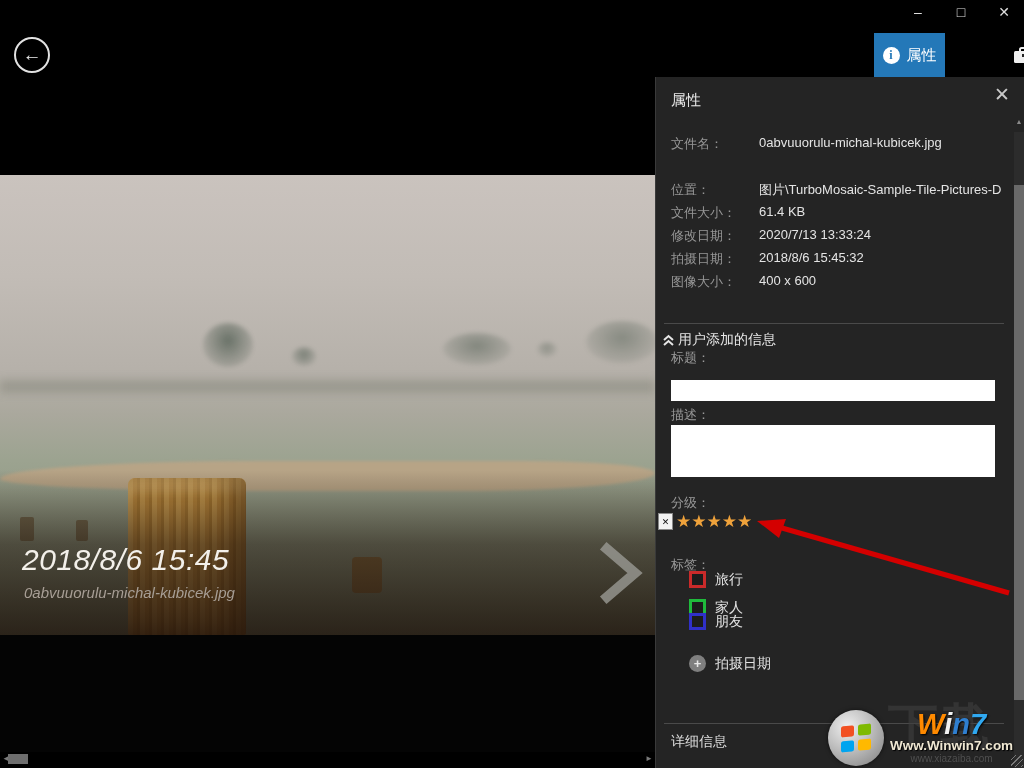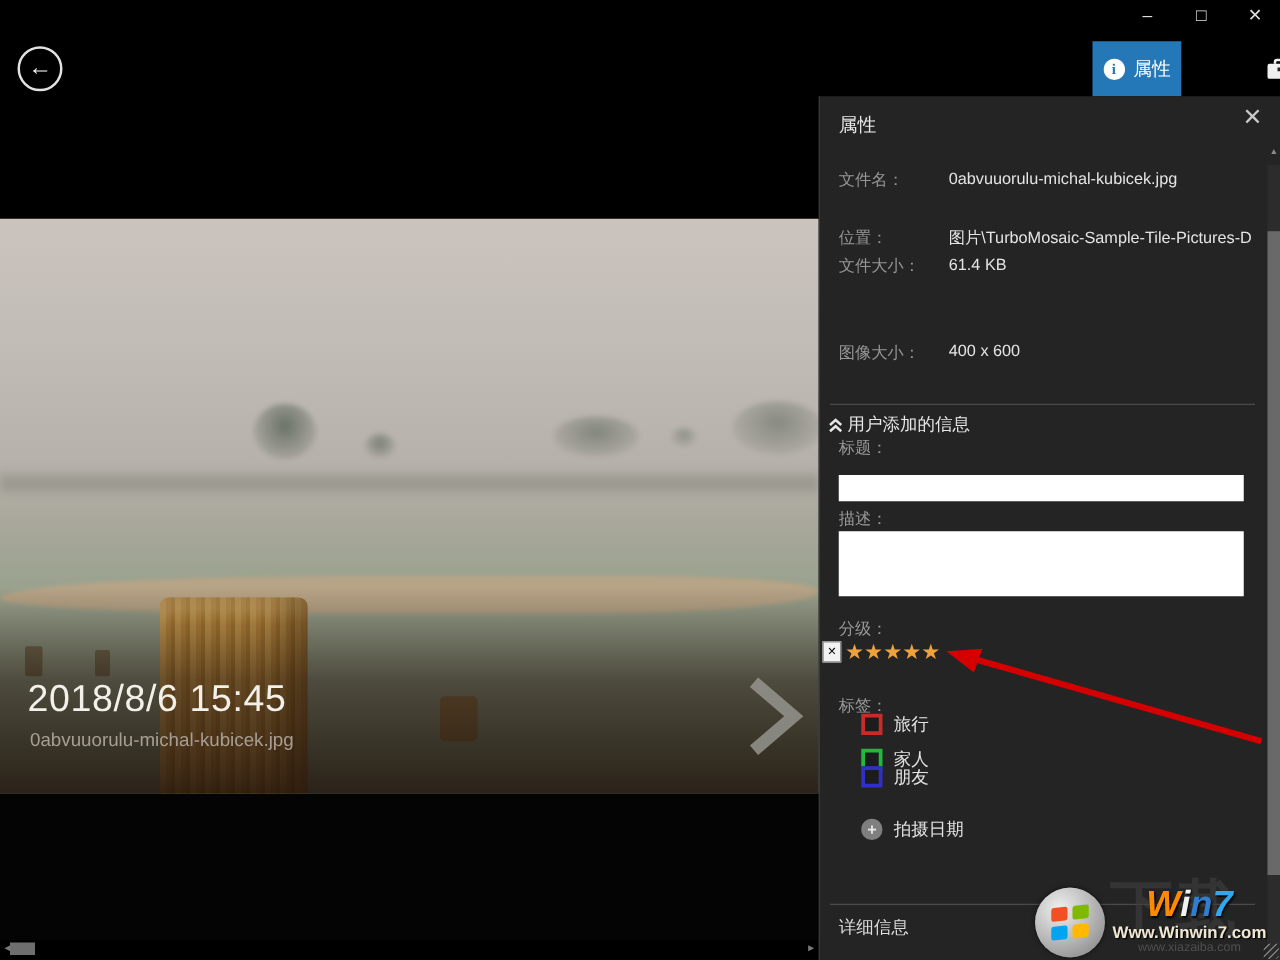--- a/index.html
+++ b/index.html
@@ -21,21 +21,21 @@
   
   .tab{position:absolute;top:33px;height:44px;display:flex;align-items:center;justify-content:center;
     gap:7px;color:#fff;font-size:15px;}
   .tab-props{left:874px;width:71px;background:#2478b8;}
   .tab-tools{left:1004px;width:76px;background:transparent;}
   .info-ic{width:17px;height:17px;border-radius:50%;background:#fff;color:#2478b8;font-weight:bold;
     font-size:12px;display:flex;align-items:center;justify-content:center;font-family:"Liberation Serif",serif;}
 
   
   .viewer{position:absolute;left:0;top:175px;width:655px;height:460px;overflow:hidden;
-    background:linear-gradient(180deg,#cac3be 0%,#c2bcb6 22%,#b6b1aa 42%,#aaa89d 52%,#9ca390 62%,#8b9680 80%,#77876d 100%);}
+    background:linear-gradient(180deg,#cac3be 0%,#c2bcb6 22%,#b6b1aa 42%,#aaa89d 52%,#9ca390 62%,#8b9680 80%,#77876d 100%);font-style:italic;}
   .tree{position:absolute;background:radial-gradient(ellipse at 50% 40%,#566257 0%,rgba(90,100,90,.25) 70%,transparent 100%);
     filter:blur(2px);border-radius:50%;}
   .ridge{position:absolute;left:0;top:205px;width:655px;height:13px;background:rgba(108,113,98,.32);filter:blur(4px);}
   .sand{position:absolute;left:0;top:286px;width:655px;height:30px;background:#c1a584;opacity:.75;filter:blur(1.5px);
     border-radius:40% 20% 30% 40%/60% 40% 60% 40%;}
   .bale-main{position:absolute;left:128px;top:303px;width:118px;height:157px;border-radius:7px 7px 2px 2px;
     background:repeating-linear-gradient(90deg,#c79a4e 0 5px,#b8873c 5px 9px,#a87a33 9px 12px);
     box-shadow:inset -18px 0 22px rgba(70,45,15,.45), inset 0 14px 10px rgba(235,205,150,.35);}
   .bale-far{position:absolute;left:352px;top:382px;width:30px;height:36px;border-radius:4px;
     background:#8a6a3a;opacity:.85;}
@@ -175,20 +175,28 @@
         <span class="val">0abvuuorulu-michal-kubicek.jpg</span>
       </div>
     <div class="f-row" style="top:104px">
         <span class="lbl">位置：</span>
         <span class="val">图片\TurboMosaic-Sample-Tile-Pictures-Dont-M</span>
       </div>
     <div class="f-row" style="top:127px">
         <span class="lbl">文件大小：</span>
         <span class="val">61.4 KB</span>
       </div>
+    <div class="f-row" style="top:150px">
+        <span class="lbl">修改日期：</span>
+        <span class="val">2020/7/13 13:33:24</span>
+      </div>
+    <div class="f-row" style="top:173px">
+        <span class="lbl">拍摄日期：</span>
+        <span class="val">2018/8/6 15:45:32</span>
+      </div>
     <div class="f-row" style="top:196px">
         <span class="lbl">图像大小：</span>
         <span class="val">400 x 600</span>
       </div>
 
     <div class="divider" style="top:246px"></div>
 
     <div class="sec-hdr">
       <svg width="13" height="13" viewBox="0 0 13 13">
         <polyline points="2,6 6.5,2 11,6" fill="none" stroke="#e6e6e6" stroke-width="2"></polyline>

